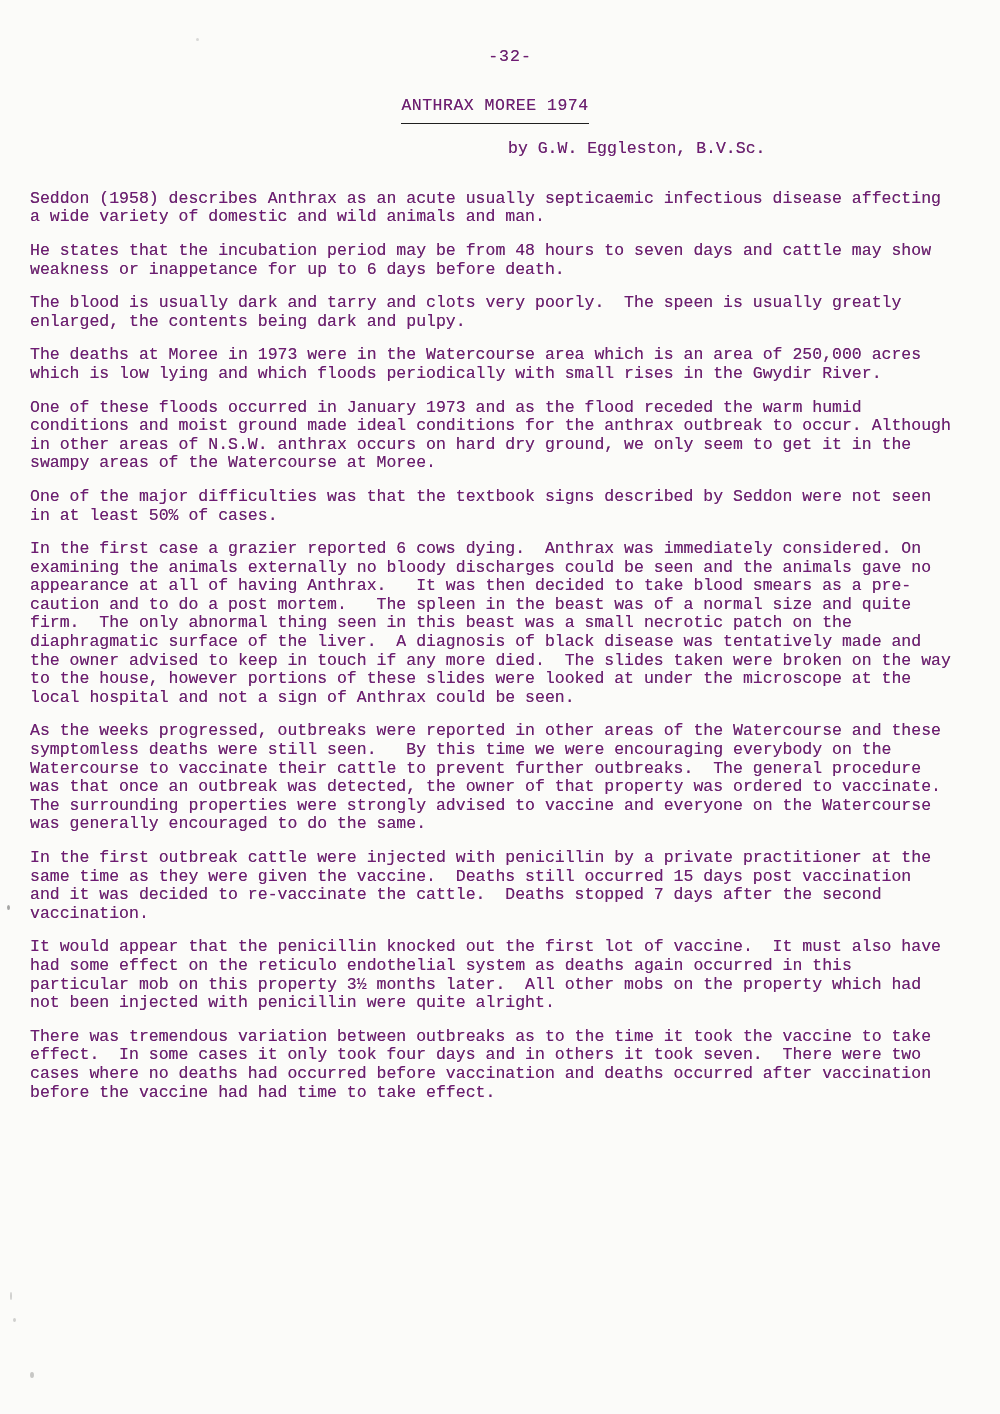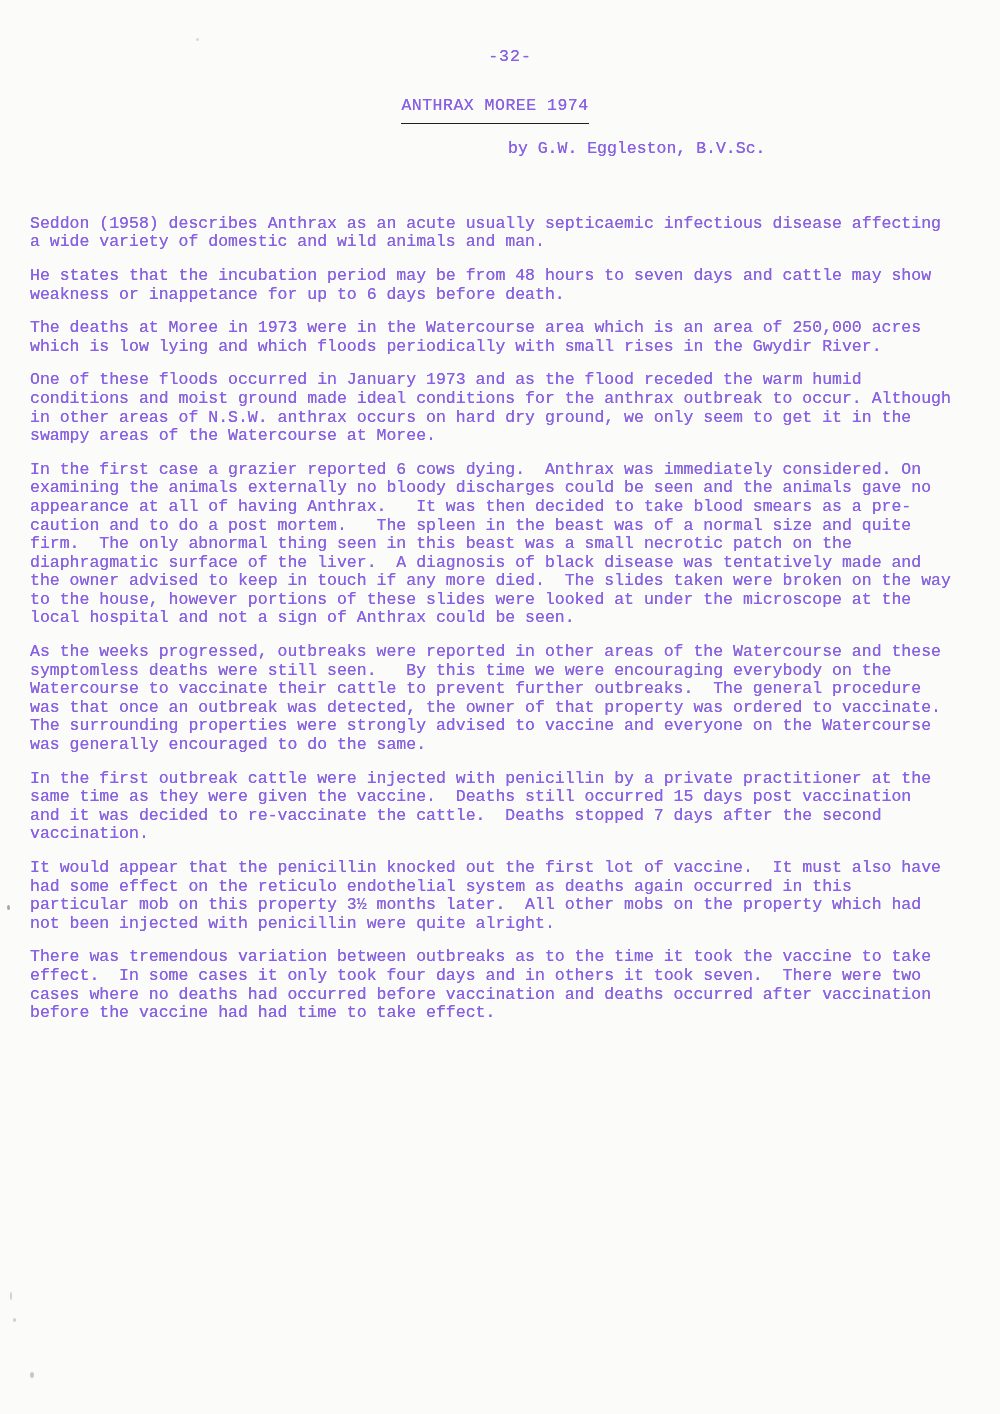--- a/index.html
+++ b/index.html
@@ -8,21 +8,21 @@
     background: #e8e8e6;
   }
   .page {
     position: relative;
     width: 1000px;
     height: 1414px;
     margin: 0 auto;
     background: #fbfbf9;
     overflow: hidden;
     font-family: "Liberation Mono", "DejaVu Sans Mono", monospace;
-    color: #8b5cf6;
+    color: #701a75;
     font-size: 16.5px;
     line-height: 18.6px;
     text-shadow: 0 0 0.6px rgba(20,20,20,0.55);
     box-sizing: border-box;
     padding: 48px 10px 0 30px;
   }
   .page-number {
     text-align: center;
     margin-bottom: 30px;
     letter-spacing: 1px;
@@ -35,21 +35,21 @@
   .title-text {
     display: inline-block;
     border-bottom: 1.5px solid #1f1f1f;
     padding-bottom: 8px;
     letter-spacing: 0.5px;
     font-weight: normal;
     font-size: 16.5px;
   }
   .byline {
     padding-left: 478px;
-    margin-bottom: 56px;
+    margin-bottom: 31px;
   }
   .body-text p {
     margin: 0 0 15px 0;
     white-space: pre-wrap;
   }
   .speck {
     position: absolute;
     background: rgba(60,60,60,0.45);
     border-radius: 50%;
   }
@@ -75,26 +75,30 @@
     <span class="title-text">ANTHRAX MOREE 1974</span>
   </div>
 
   <div class="byline">by G.W. Eggleston, B.V.Sc.</div>
 
   <div class="body-text">
     <p>Seddon (1958) describes Anthrax as an acute usually septicaemic infectious disease affecting
 a wide variety of domestic and wild animals and man.</p>
     <p>He states that the incubation period may be from 48 hours to seven days and cattle may show
 weakness or inappetance for up to 6 days before death.</p>
+    <p>The blood is usually dark and tarry and clots very poorly.  The speen is usually greatly
+enlarged, the contents being dark and pulpy.</p>
     <p>The deaths at Moree in 1973 were in the Watercourse area which is an area of 250,000 acres
 which is low lying and which floods periodically with small rises in the Gwydir River.</p>
     <p>One of these floods occurred in January 1973 and as the flood receded the warm humid
 conditions and moist ground made ideal conditions for the anthrax outbreak to occur. Although
 in other areas of N.S.W. anthrax occurs on hard dry ground, we only seem to get it in the
 swampy areas of the Watercourse at Moree.</p>
+    <p>One of the major difficulties was that the textbook signs described by Seddon were not seen
+in at least 50% of cases.</p>
     <p>In the first case a grazier reported 6 cows dying.  Anthrax was immediately considered. On
 examining the animals externally no bloody discharges could be seen and the animals gave no
 appearance at all of having Anthrax.   It was then decided to take blood smears as a pre-
 caution and to do a post mortem.   The spleen in the beast was of a normal size and quite
 firm.  The only abnormal thing seen in this beast was a small necrotic patch on the
 diaphragmatic surface of the liver.  A diagnosis of black disease was tentatively made and
 the owner advised to keep in touch if any more died.  The slides taken were broken on the way
 to the house, however portions of these slides were looked at under the microscope at the
 local hospital and not a sign of Anthrax could be seen.</p>
     <p>As the weeks progressed, outbreaks were reported in other areas of the Watercourse and these

